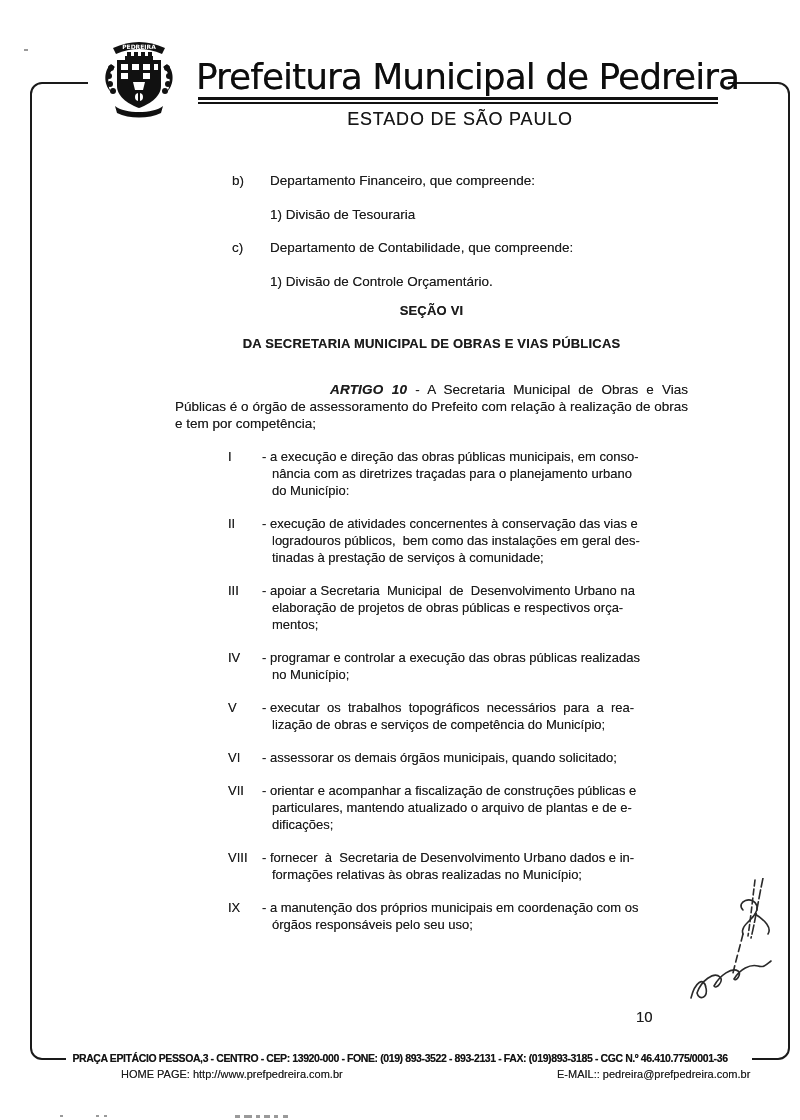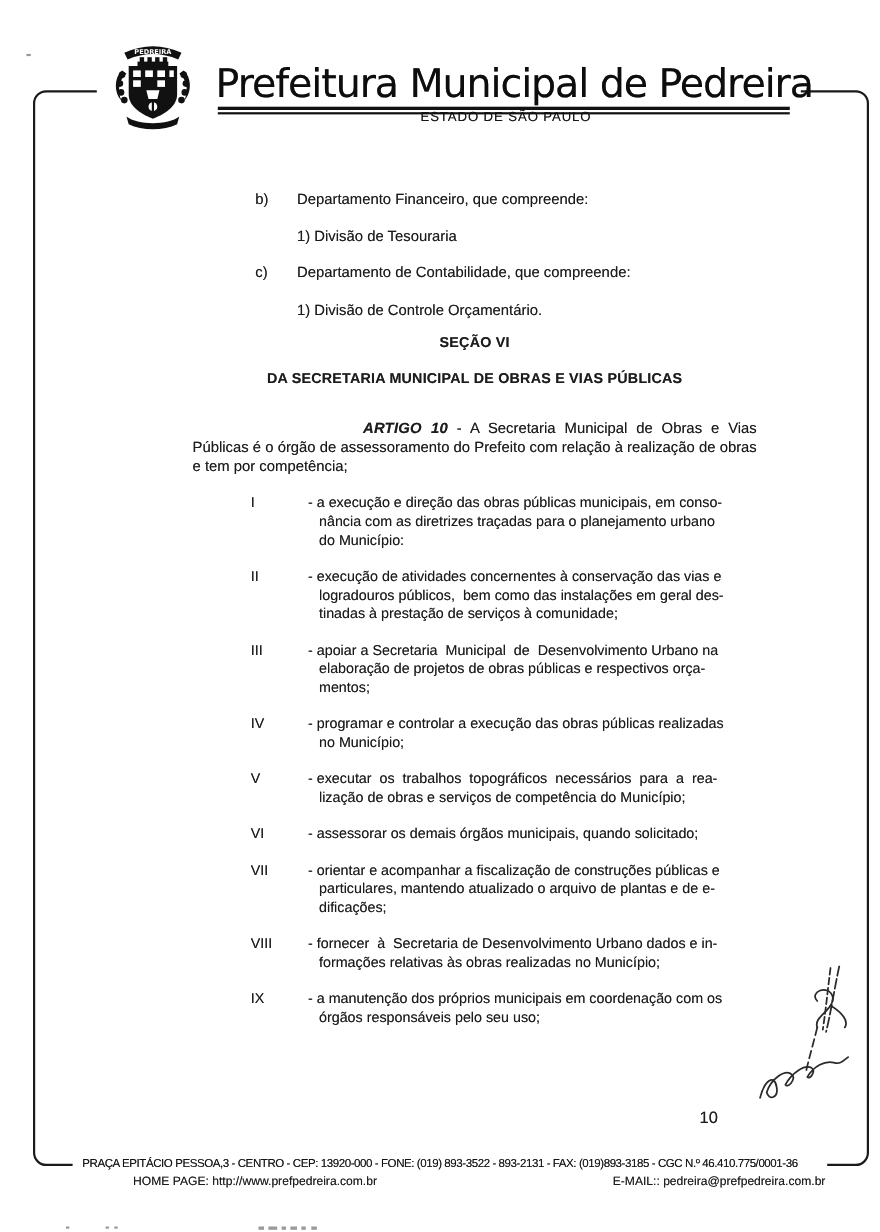--- a/index.html
+++ b/index.html
@@ -23,53 +23,53 @@
   
   .logo{position:absolute;left:103px;top:40px;width:72px;height:80px;z-index:3;}
   .title{
     position:absolute;left:196px;top:56px;width:530px;z-index:3;
     font-family:"DejaVu Sans",sans-serif;font-weight:normal;
     font-size:36px;letter-spacing:-1px;color:#0d0d0d;white-space:nowrap;
   }
   .rule-thick{position:absolute;left:198px;top:97px;width:520px;height:3px;background:#111;z-index:3;}
   .rule-thin{position:absolute;left:198px;top:102px;width:520px;height:2px;background:#111;z-index:3;}
   .subtitle{
-    position:absolute;left:200px;top:99px;width:520px;text-align:center;z-index:3;
-    font-size:12px;letter-spacing:.8px;color:#161616;
+    position:absolute;left:200px;top:109px;width:520px;text-align:center;z-index:3;
+    font-size:18px;letter-spacing:.8px;color:#161616;
   }
 
   
   .intro{position:absolute;left:232px;top:172px;width:470px;z-index:3;font-size:13.5px;}
   .intro-row{display:flex;margin-bottom:16.5px;line-height:17px;}
   .intro-label{width:38px;flex:none;}
   .center-col{position:absolute;left:175px;width:513px;text-align:center;z-index:3;
     font-size:13px;font-weight:bold;letter-spacing:.2px;}
   .sec-head{top:303px;}
   .sec-sub{top:336px;}
   .article{
     position:absolute;left:175px;top:381px;width:513px;z-index:3;
     font-size:13.5px;line-height:17px;text-align:justify;text-indent:155px;margin:0;
   }
   .article b i{letter-spacing:.2px;}
   .clauses{position:absolute;left:228px;top:448px;width:462px;z-index:3;font-size:13px;}
   .clause{display:flex;margin-bottom:16px;}
   .clause-num{width:34px;flex:none;line-height:17px;}
-  .clause-txt{white-space:pre;line-height:17px;padding-left:10px;text-indent:-10px;margin-left:18px;}
+  .clause-txt{white-space:pre;line-height:17px;padding-left:10px;text-indent:-10px;}
 
   
   .sig{position:absolute;z-index:3;}
   .sig1{left:725px;top:878px;}
   .sig2{left:685px;top:958px;}
 
   .page-num{position:absolute;left:636px;top:1008px;font-size:15px;z-index:3;}
 
   
   .footer-line1{
     position:absolute;left:40px;top:1052px;width:720px;text-align:center;z-index:3;
-    font-size:10.5px;font-weight:normal;letter-spacing:-.4px;white-space:nowrap;color:#141414;
+    font-size:10.5px;font-weight:bold;letter-spacing:-.4px;white-space:nowrap;color:#141414;
   }
   .footer-home{position:absolute;left:105px;top:1068px;font-size:11px;z-index:3;padding-left:16px;}
   .footer-email{position:absolute;left:530px;top:1068px;font-size:11px;z-index:3;padding-left:27px;}
 
   
   .artifact{position:absolute;background:#9a9a9a;z-index:3;}
 </style>
 </head>
 <body>
 

